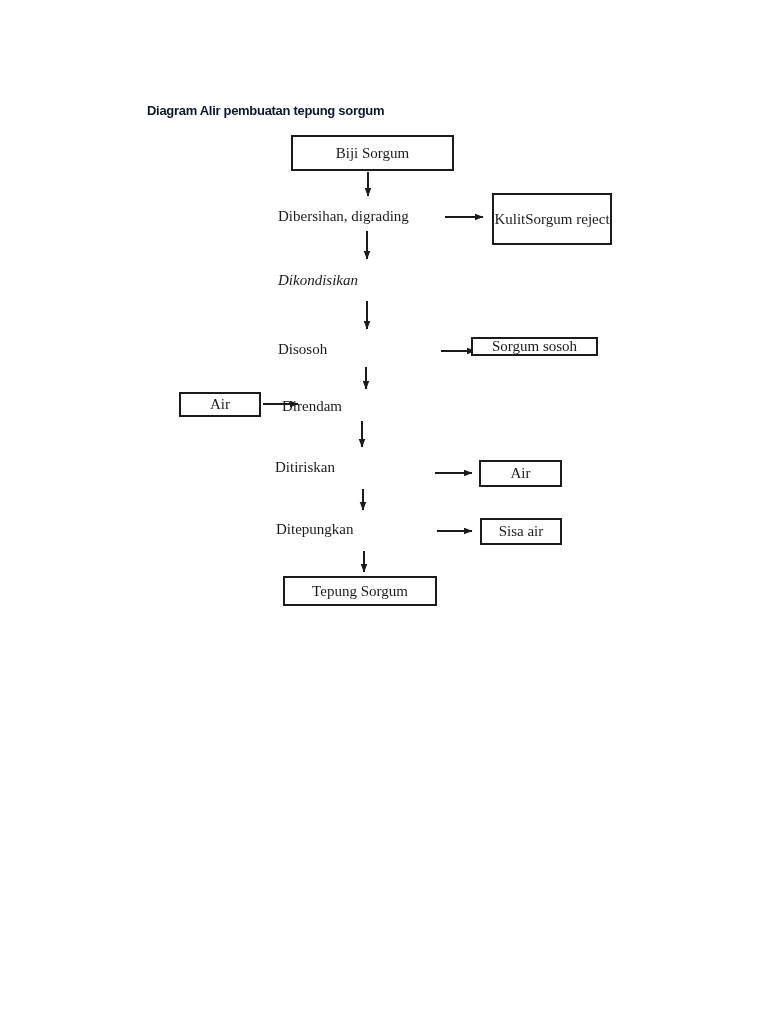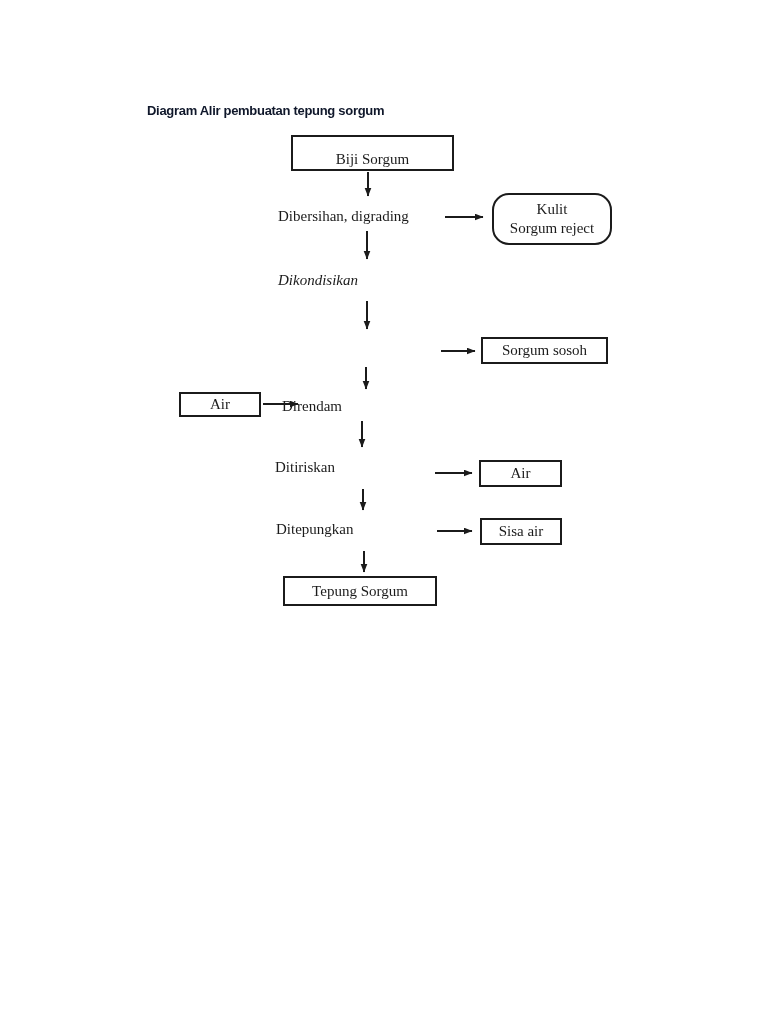--- a/index.html
+++ b/index.html
@@ -70,30 +70,30 @@
     <line x1="441" y1="351" x2="475" y2="351" stroke="#1b1b1b" stroke-width="2" marker-end="url(#ah)"></line>
     <line x1="366" y1="367" x2="366" y2="389" stroke="#1b1b1b" stroke-width="2" marker-end="url(#ah)"></line>
     <line x1="263" y1="404" x2="298" y2="404" stroke="#1b1b1b" stroke-width="2" marker-end="url(#ah)"></line>
     <line x1="362" y1="421" x2="362" y2="447" stroke="#1b1b1b" stroke-width="2" marker-end="url(#ah)"></line>
     <line x1="435" y1="473" x2="472" y2="473" stroke="#1b1b1b" stroke-width="2" marker-end="url(#ah)"></line>
     <line x1="363" y1="489" x2="363" y2="510" stroke="#1b1b1b" stroke-width="2" marker-end="url(#ah)"></line>
     <line x1="437" y1="531" x2="472" y2="531" stroke="#1b1b1b" stroke-width="2" marker-end="url(#ah)"></line>
     <line x1="364" y1="551" x2="364" y2="572" stroke="#1b1b1b" stroke-width="2" marker-end="url(#ah)"></line>
   </svg>
 
-  <div class="node-box" style="left:291px; top:135px; width:163px; height:36px;align-items:flex-end;">
+  <div class="node-box" style="left:291px; top:135px; width:163px; height:36px;">
     <span>Biji Sorgum</span>
   </div>
 
-  <div class="node-box" style="left:492px; top:193px; width:120px; height:52px; flex-direction:column;border-radius:17px;">
+  <div class="node-box" style="left:492px; top:193px; width:120px; height:52px; flex-direction:row;">
     <span>Kulit</span>
     <span>Sorgum reject</span>
   </div>
 
-  <div class="node-box" style="left:481px; top:337px; width:127px; height:27px;">
+  <div class="node-box" style="left:471px; top:337px; width:127px; height:19px;">
     <span>Sorgum sosoh</span>
   </div>
 
   <div class="node-box" style="left:179px; top:392px; width:82px; height:25px;">
     <span>Air</span>
   </div>
 
   <div class="node-box" style="left:479px; top:460px; width:83px; height:27px;">
     <span>Air</span>
   </div>
@@ -103,20 +103,21 @@
   </div>
 
   <div class="node-box" style="left:283px; top:576px; width:154px; height:30px;">
     <span>Tepung Sorgum</span>
   </div>
 
   <div class="node-text" style="left:278px; top:207px;">Dibersihan, digrading</div>
 
   <div class="node-text" style="left:278px; top:271px;font-style:italic;">Dikondisikan</div>
 
+  <div class="node-text" style="left:278px; top:340px;">Disosoh</div>
 
   <div class="node-text" style="left:275px; top:458px;">Ditiriskan</div>
 
   <div class="node-text" style="left:282px; top:397px;">Direndam</div>
 
   <div class="node-text" style="left:276px; top:520px;">Ditepungkan</div>
 
 </div>
 
 </body></html>

